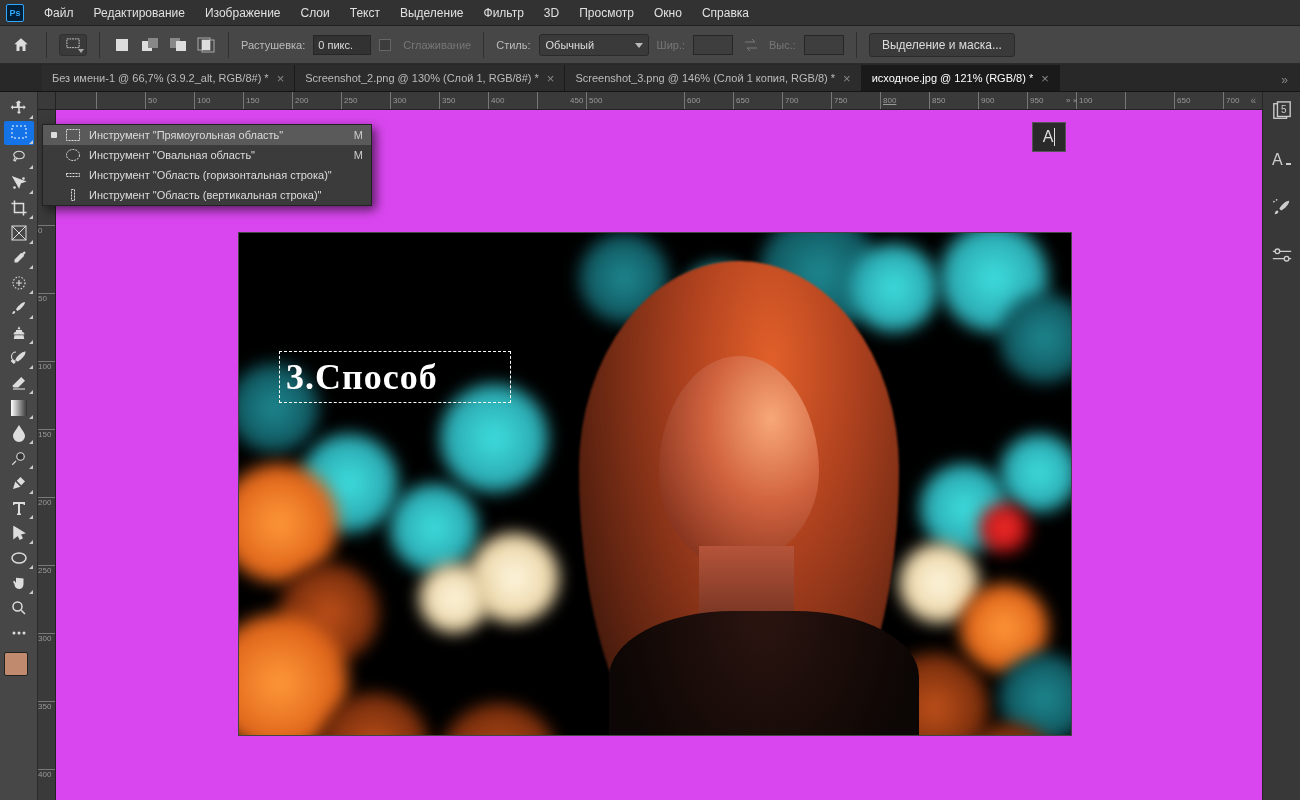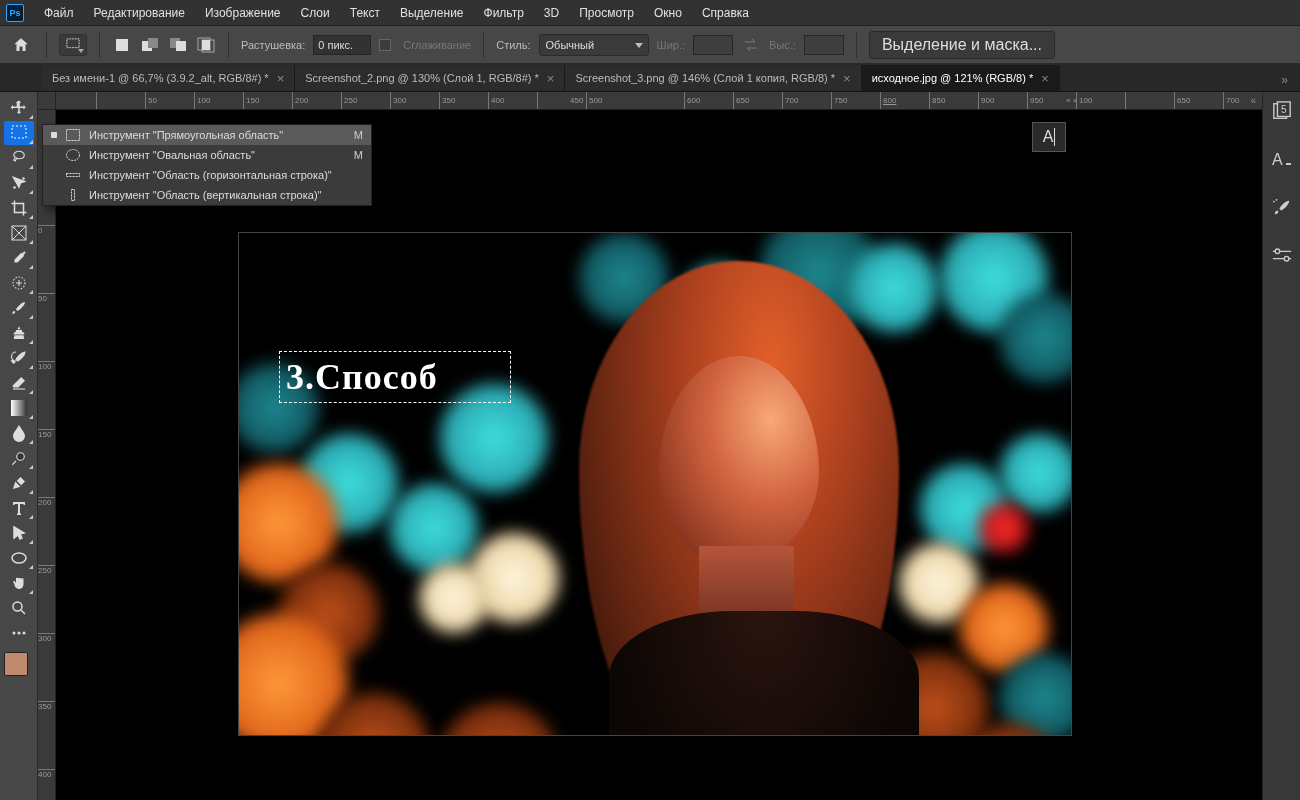--- a/index.html
+++ b/index.html
@@ -15,40 +15,40 @@
 .home-btn { width:26px; height:26px; display:flex; align-items:center; justify-content:center; }
 .tool-preset { width:28px; height:22px; border:1px solid #303030; border-radius:3px; display:flex; align-items:center; justify-content:center; position:relative; background:#3a3a3a;}
 .tool-preset::after{content:"";position:absolute;right:2px;bottom:2px;border-left:3px solid transparent;border-right:3px solid transparent;border-top:4px solid #aaa;}
 .divider { width:1px; height:26px; background:#303030; margin:0 4px;}
 .opt-icon { width:20px; height:20px; display:flex; align-items:center; justify-content:center; }
 .opt-label { color:#bbb; }
 .opt-input { width:58px; height:20px; background:#323232; border:1px solid #262626; color:#ddd; font-size:11px; padding:0 4px; }
 .opt-checkbox{width:12px;height:12px;border:1px solid #666;background:#3c3c3c;margin-right:4px;}
 .opt-select { height:22px; background:#3a3a3a; border:1px solid #2a2a2a; color:#ddd; font-size:11px; padding:0 18px 0 6px; position:relative; display:flex; align-items:center; border-radius:3px;}
 .opt-select::after{content:"";position:absolute;right:5px;top:8px;border-left:4px solid transparent;border-right:4px solid transparent;border-top:5px solid #bbb;}
-.opt-btn { background:#3a3a3a; border:1px solid #2a2a2a; padding:4px 12px; color:#ddd; font-size:16px; border-radius:3px;}
+.opt-btn { background:#3a3a3a; border:1px solid #2a2a2a; padding:4px 12px; color:#ddd; font-size:12px; border-radius:3px;}
 
 
 .tabbar { height:28px; background:#282828; display:flex; align-items:flex-end; padding-left:42px; border-bottom:1px solid #141414;}
 .doctab { height:26px; padding:0 10px; font-size:11px; color:#bbb; display:flex; align-items:center; gap:8px; border-right:1px solid #1a1a1a; background:#2c2c2c; white-space:nowrap;}
 .doctab.active { background:#1a1a1a; color:#fff; }
 .doctab-close { font-size:13px; color:#888; }
 .tab-overflow { margin-left:auto; margin-right:8px; color:#888; font-size:12px; padding:4px;}
 
 
 .main { position:absolute; top:92px; left:0; right:0; bottom:0; display:flex; }
 .tool-panel { width:38px; background:#474747; display:flex; flex-direction:column; align-items:center; padding:4px 0; gap:1px; border-right:1px solid #2b2b2b;}
 .tool-btn { width:30px; height:24px; display:flex; align-items:center; justify-content:center; position:relative; border-radius:2px;}
 .tool-btn.active { background:#1473e6; }
 .tool-btn.swatch-fg { width:24px; height:24px; background:#c08a6f; border:1px solid #222; margin-top:6px; position:relative; left:-3px;}
 .tool-btn.swatch-fg::after{content:"";position:absolute;left:8px;top:8px;width:24px;height:24px;background:#fff;border:1px solid #222;z-index:-1;}
 .tool-tri { position:absolute; right:1px; bottom:1px; width:0;height:0;border-left:4px solid transparent;border-bottom:4px solid #ccc;}
 
 
-.canvas-area { flex:1; background:#000000; position:relative; overflow:hidden; }
+.canvas-area { flex:1; background:#d946ef; position:relative; overflow:hidden; }
 .hruler { position:absolute; top:0; left:18px; right:0; height:18px; background:#3a3a3a; border-bottom:1px solid #222; font-size:8px; color:#999; overflow:hidden;}
 .hruler-track{position:absolute;top:0;left:0;right:0;height:100%;}
 .hruler-tick{position:absolute;top:0;height:100%;border-left:1px solid #777;padding-left:2px;line-height:18px;}
 .vruler { position:absolute; top:18px; left:0; width:18px; bottom:0; background:#3a3a3a; border-right:1px solid #222; font-size:8px; color:#999;}
 .vruler-tick{position:absolute;left:0;width:100%;border-top:1px solid #777;padding-top:1px;text-align:left;writing-mode:horizontal-tb;line-height:1;}
 .ruler-corner{position:absolute;top:0;left:0;width:18px;height:18px;background:#3a3a3a;border-right:1px solid #222;border-bottom:1px solid #222;}
 
 .document { position:absolute; top:140px; left:200px; width:834px; height:504px; background:#000; border:1px solid #444; overflow:hidden;}
 .bokeh { position:absolute; border-radius:50%; filter:blur(8px); }
 .subject { position:absolute; left:300px; top:28px; width:400px; height:540px; }

